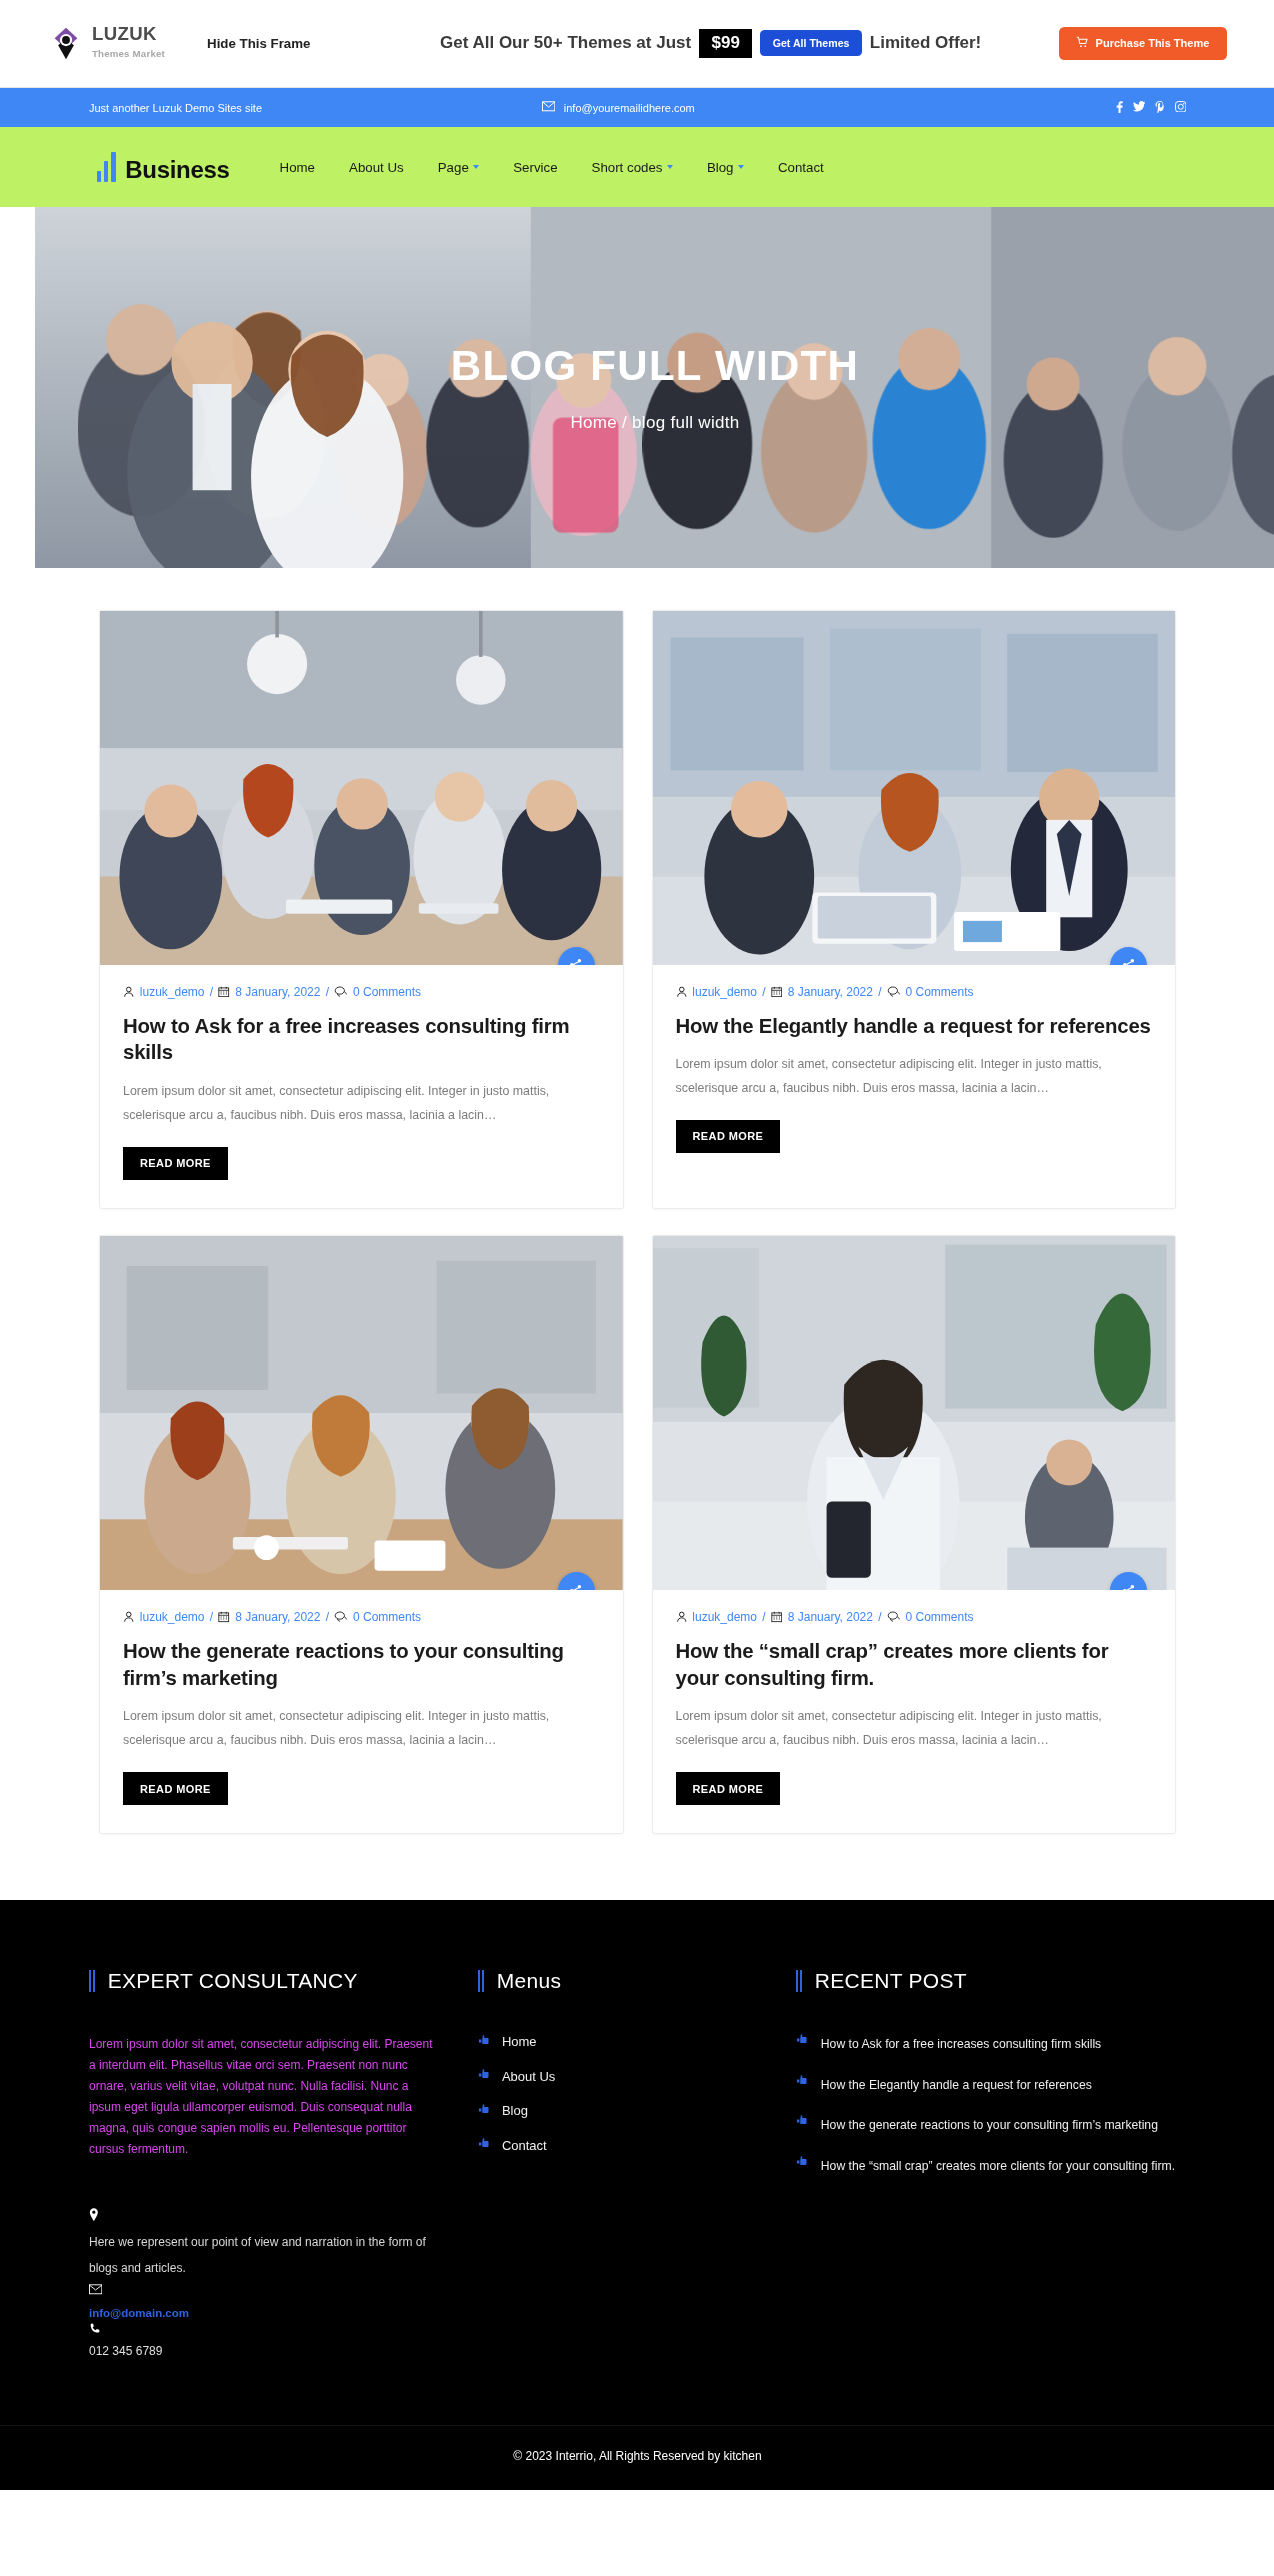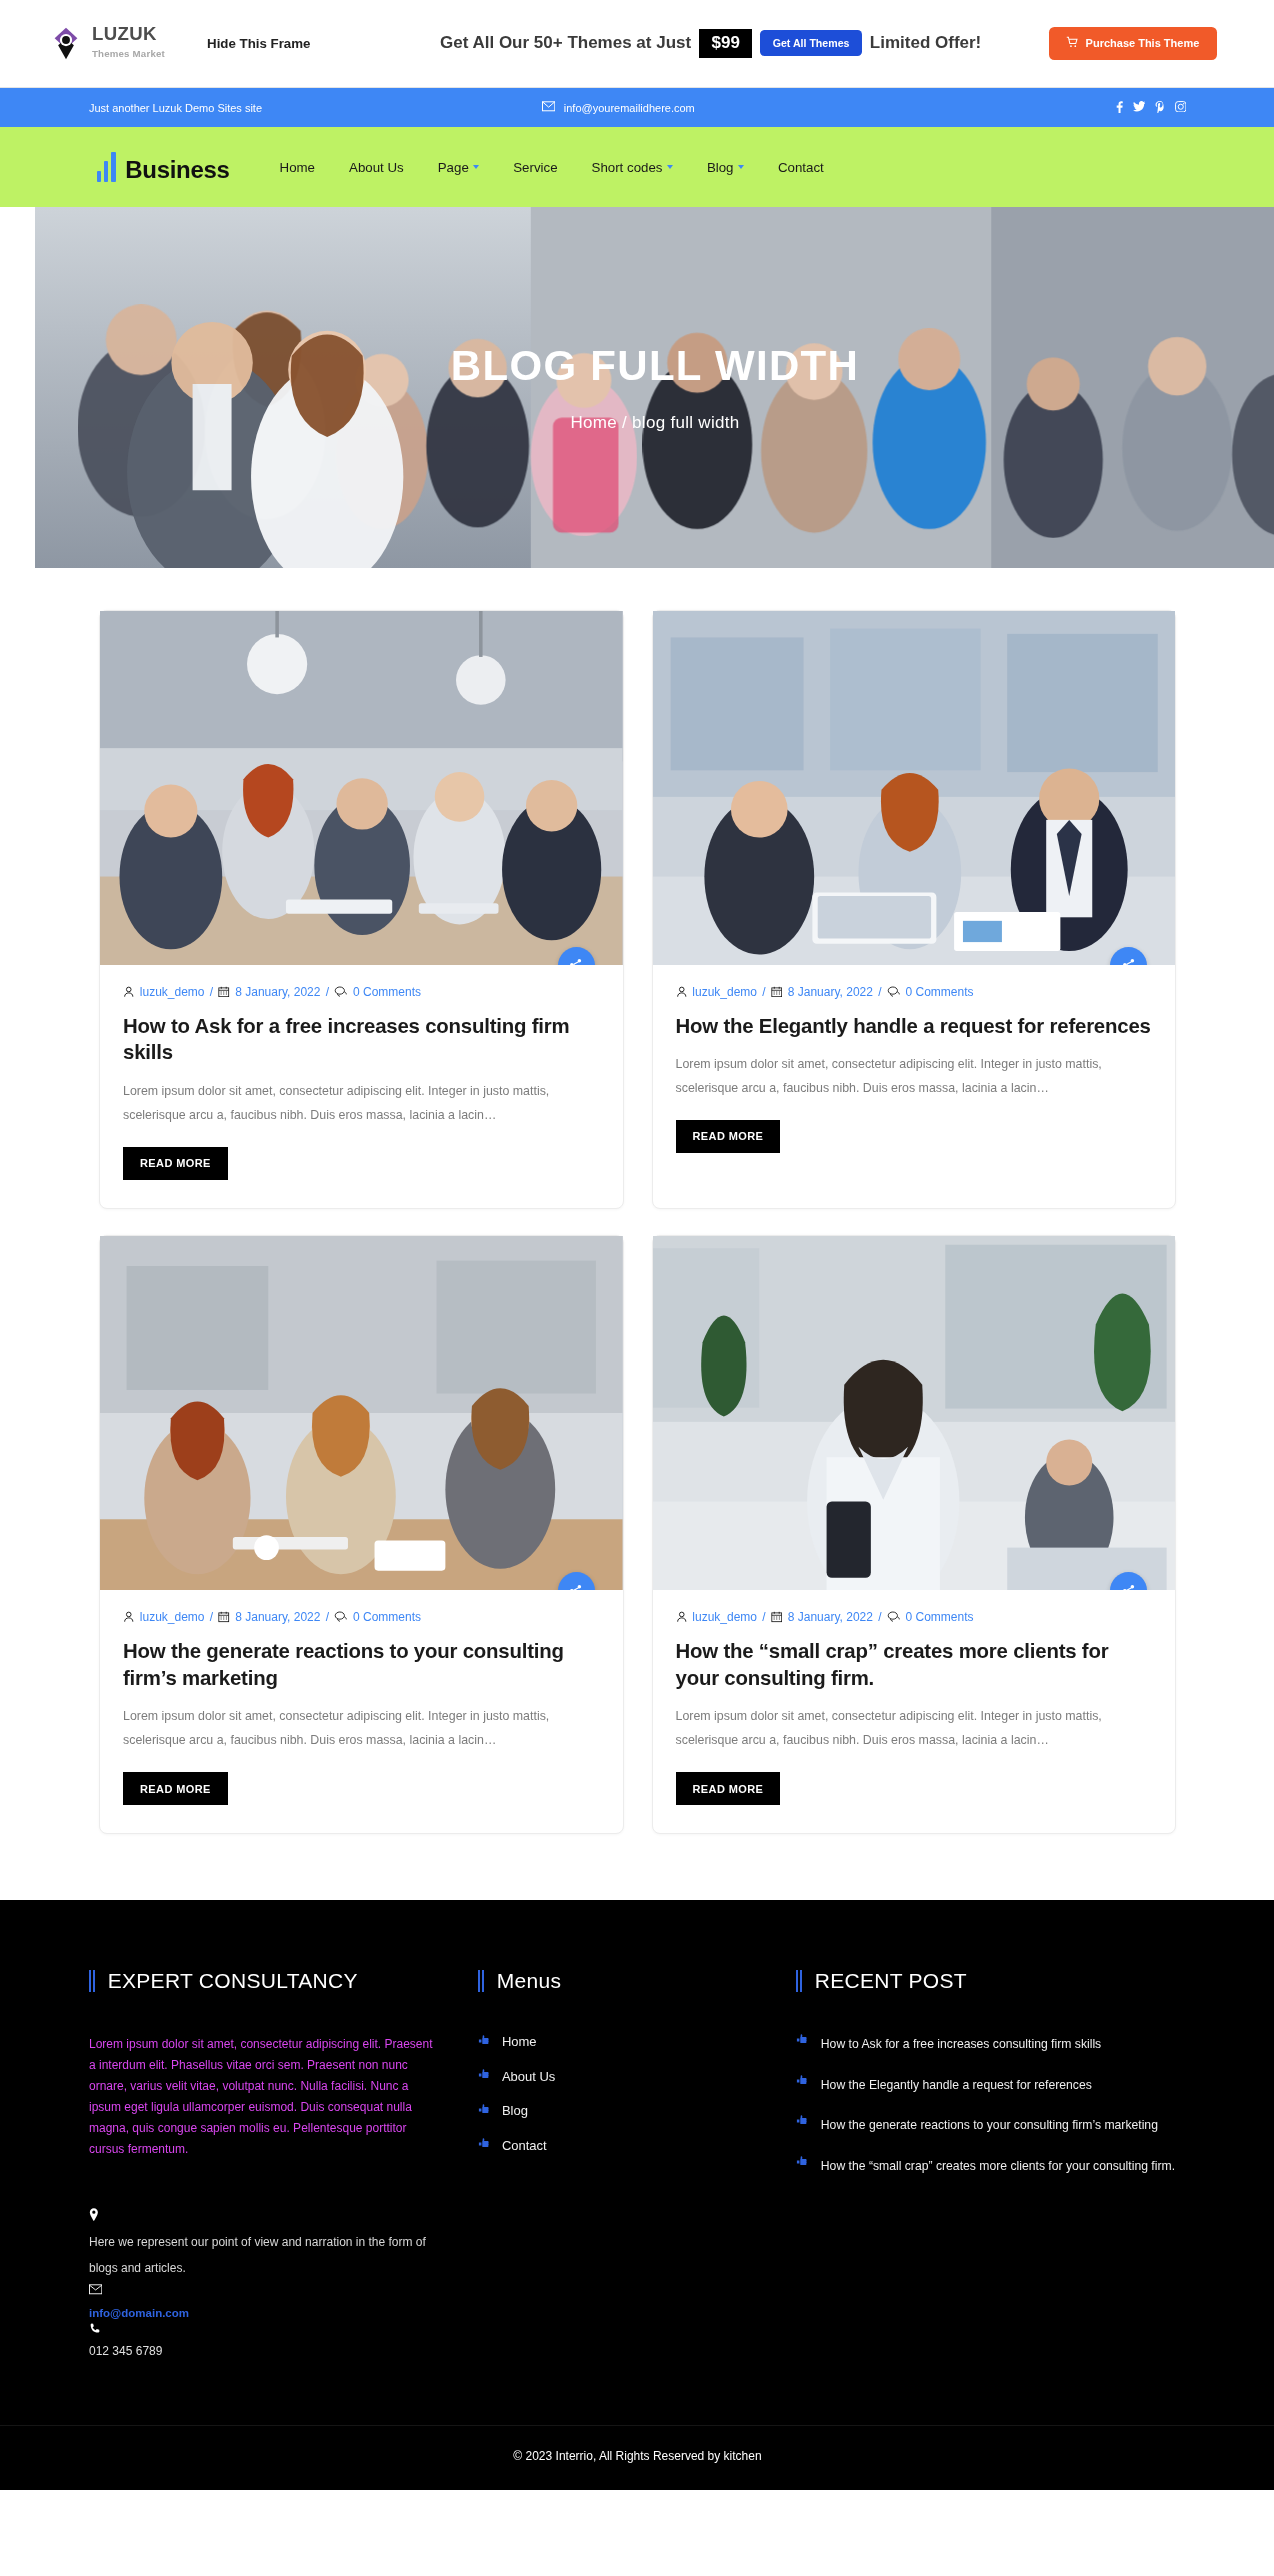--- a/index.html
+++ b/index.html
@@ -49,21 +49,21 @@
     background: #000; color: #fff; font-size: 17px; font-weight: 800;
     padding: 4.4px 12.4px; line-height: 1.2;
   }
   .promo-cta {
     background: #1d4ed8; color: #fff; font-size: 10.6px; font-weight: 700;
     padding: 7px 12.4px; border-radius: 4.4px; border: none; cursor: pointer;
     white-space: nowrap;
   }
   .promo-limited { font-size: 17px; font-weight: 800; color: #3b3b3b; white-space: nowrap; }
   .promo-purchase {
-    position: absolute; right: 58px;
+    position: absolute; right: 48px;
     background: #f15a29; color: #fff; font-size: 11px; font-weight: 700;
     padding: 8.9px 17.7px; border-radius: 5.3px; border: none; cursor: pointer;
     display: flex; align-items: center; gap: 7px;
     white-space: nowrap;
   }
 
   
   .info-bar {
     background: #3e87f5;
     height: 39px;
@@ -135,21 +135,21 @@
   .blog-wrap {
     background: #fff;
     padding: 42px 99px 66px 99px;
   }
   .blog-grid {
     display: grid; grid-template-columns: 1fr 1fr; gap: 26.6px 28px;
   }
   .card {
     background: #fff;
     border: 0.9px solid #ececec;
-    border-radius: 8px;
+    border-radius: 3px;
     position: relative;
     box-shadow: 0 0.9px 2.7px rgba(0,0,0,.04);
   }
   .card-media {
     height: 354px; width: 100%;
     position: relative; overflow: hidden;
     background: #ccd3da;
   }
   .card-share {
     position: absolute;

